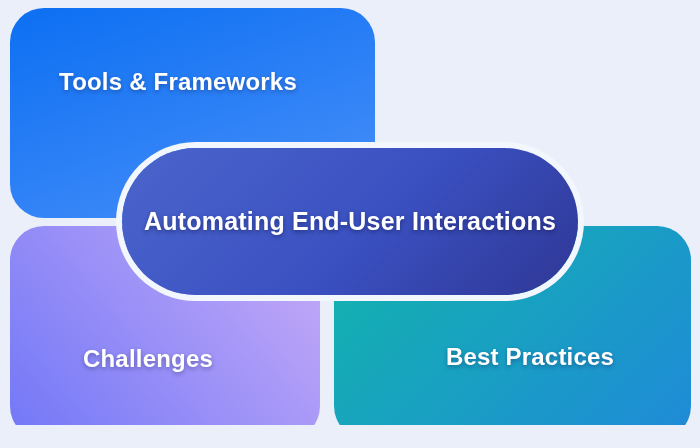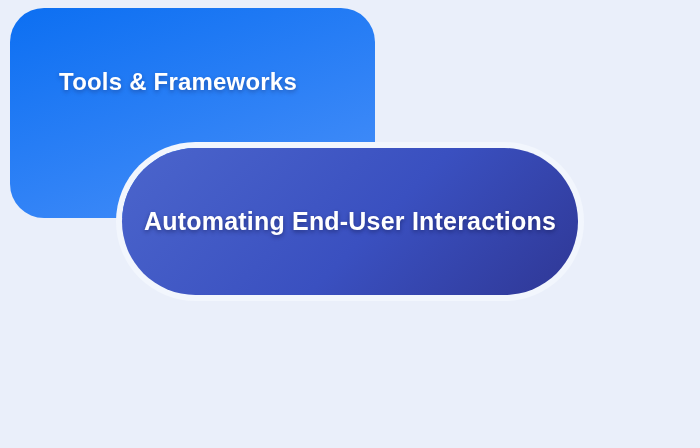--- a/index.html
+++ b/index.html
@@ -62,19 +62,25 @@
 </head>
 <body>
 
 <div class="canvas">
 
   <div class="box box-tools">
     <span class="label label-tools">Tools &amp; Frameworks</span>
   </div>
 
 
+  <div class="box box-challenges">
+    <span class="label label-challenges">Challenges</span>
+  </div>
 
+  <div class="box box-practices">
+    <span class="label label-practices">Best Practices</span>
+  </div>
 
   <div class="pill">
     <span class="label label-center">Automating End-User Interactions</span>
   </div>
 
 </div>
 
 </body></html>

